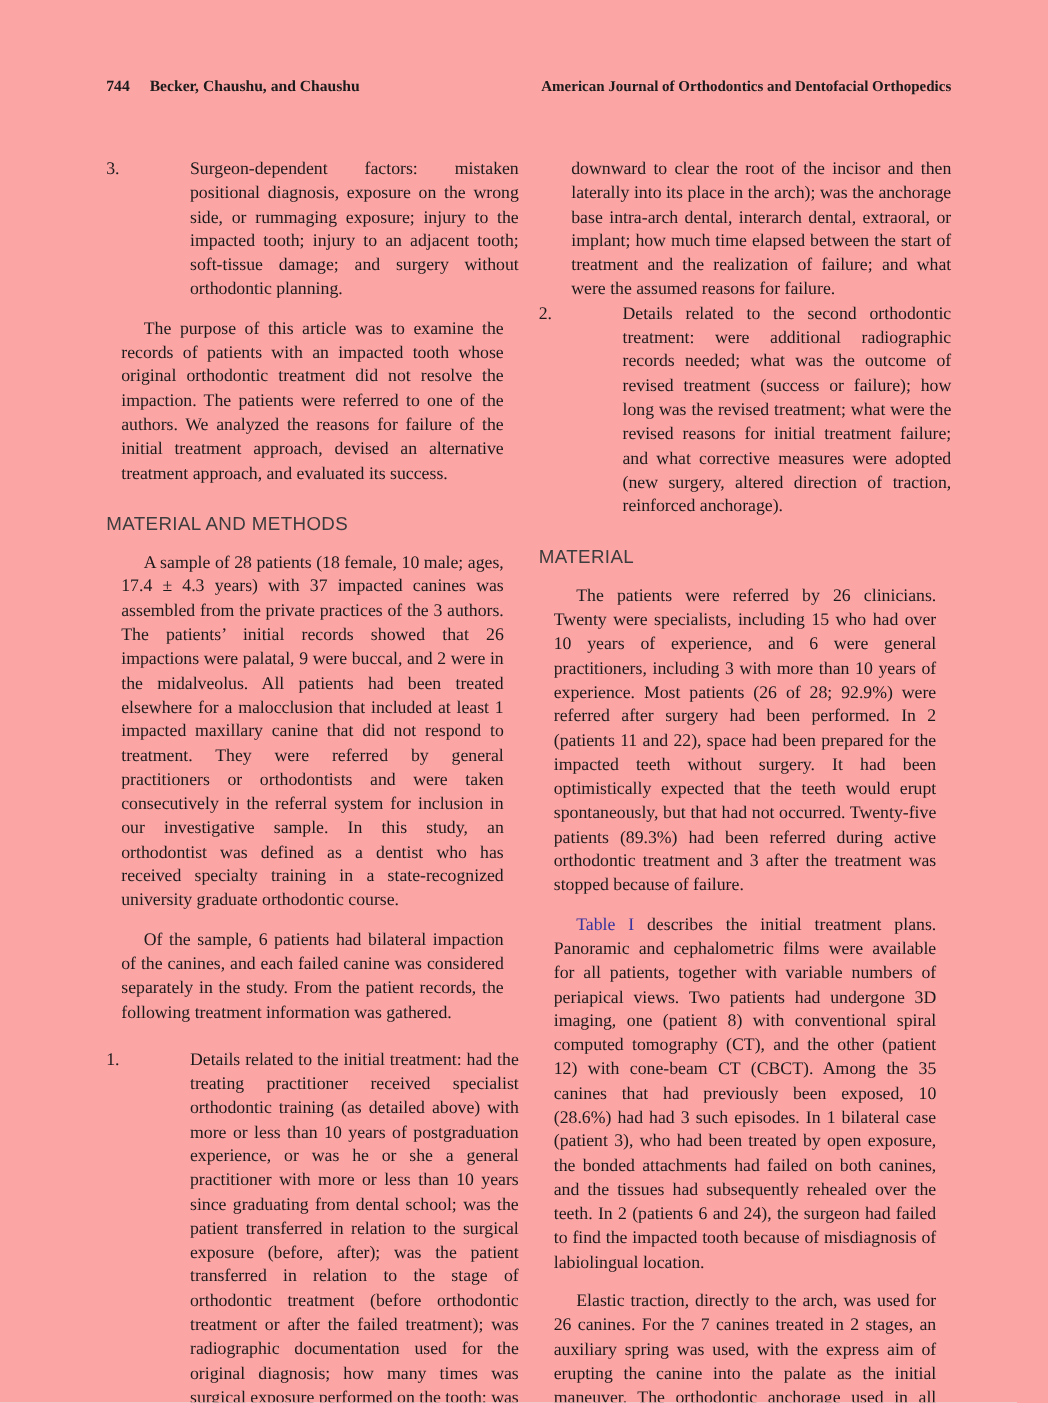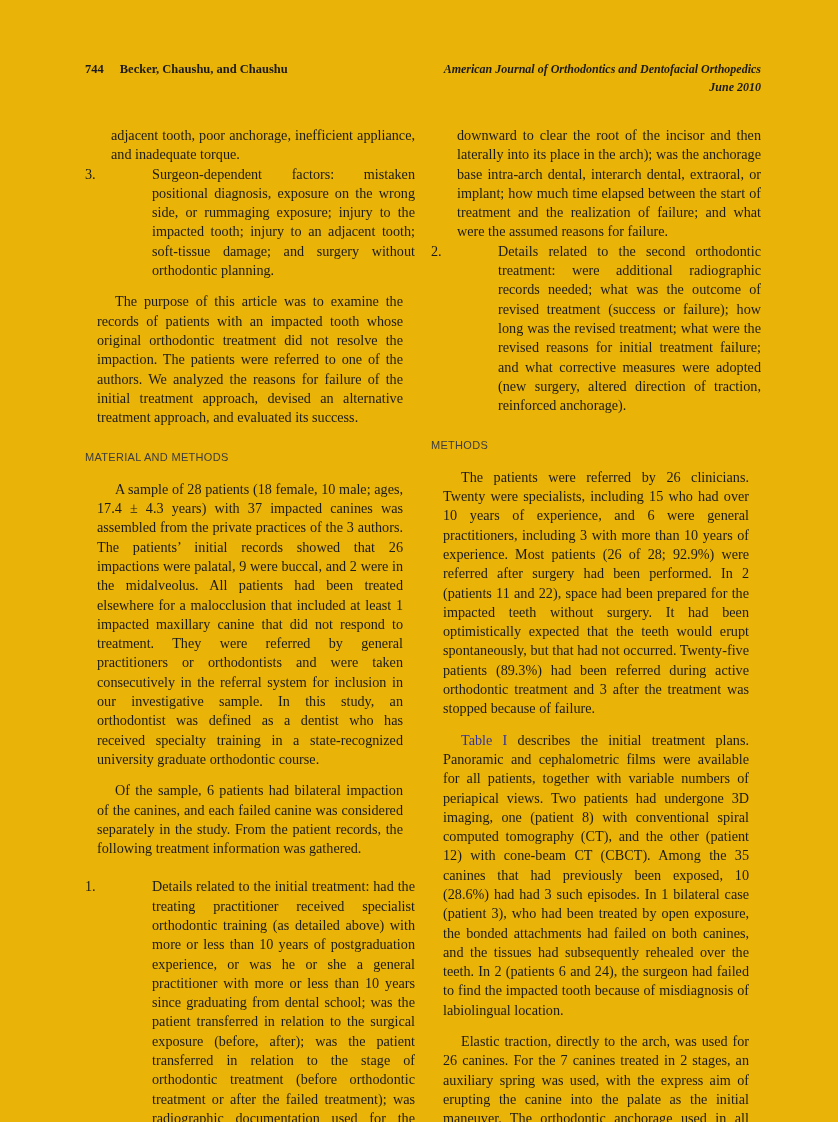--- a/index.html
+++ b/index.html
@@ -1,20 +1,20 @@
 <!DOCTYPE html>
 <html><head>
 <meta charset="utf-8">
 <style>
   html, body { margin: 0; padding: 0; background: #e8e8e8; }
   .page {
     position: relative;
     width: 838px;
     height: 1122px;
-    background: #eab308;
+    background: #fca5a5;
     margin: 0 auto;
     overflow: hidden;
     font-family: "Liberation Serif", serif;
     color: #1b1b1b;
   }
   .running-head {
     position: absolute;
     top: 60px;
     left: 85px;
     width: 676px;
@@ -27,21 +27,20 @@
     font-weight: bold;
     white-space: nowrap;
     padding-top: 2px;
   }
   .head-left .folio { margin-right: 16px; }
   .head-right {
     text-align: right;
     font-size: 12px;
     font-weight: bold;
     line-height: 1.5;
-    font-style: italic;
   }
   .columns {
     position: absolute;
     top: 126px;
     left: 85px;
     width: 676px;
     display: flex;
     gap: 16px;
   }
   .col {
@@ -51,67 +50,65 @@
     text-align: justify;
   }
   .para { margin: 12px; text-indent: 18px; }
   .list-cont { padding-left: 26px; }
   .list-item { display: flex; }
   .list-item .num { width: 26px; flex-shrink: 0; }
   .list-item .list-body { flex: 1; text-align: justify; margin-left: 41px; }
   .gap-above { margin-top: 19px; }
   .section-heading {
     font-family: "Liberation Sans", sans-serif;
-    font-size: 11px;
+    font-size: 15px;
     font-weight: 400;
     color: #3d3d3d;
     letter-spacing: 0.3px;
     margin: 21px 0 10px 0;
     text-align: left;
     text-indent: 0;
   }
   .table-link { color: #33339e; cursor: pointer; text-decoration: none; }
 </style>
 </head>
 <body>
 
 <div class="page">
 
   <header class="running-head">
     <div class="head-left">
       <span class="folio">744</span><span class="authors">Becker, Chaushu, and Chaushu</span>
     </div>
     <div class="head-right">
       <div>American Journal of Orthodontics and Dentofacial Orthopedics</div>
-      <div>June 2010</div>
     </div>
   </header>
 
   <main class="columns">
     <section class="col" id="col-left">
-        <div class="list-cont">adjacent tooth, poor anchorage, inefficient appliance, and inadequate torque.</div>
         <div class="list-item">
           <span class="num">3.</span>
           <div class="list-body">Surgeon-dependent factors: mistaken positional diagnosis, exposure on the wrong side, or rummaging exposure; injury to the impacted tooth; injury to an adjacent tooth; soft-tissue damage; and surgery without orthodontic planning.</div>
         </div>
         <p class="para">The purpose of this article was to examine the records of patients with an impacted tooth whose original orthodontic treatment did not resolve the impaction. The patients were referred to one of the authors. We analyzed the reasons for failure of the initial treatment approach, devised an alternative treatment approach, and evaluated its success.</p>
         <h2 class="section-heading">MATERIAL AND METHODS</h2>
         <p class="para">A sample of 28 patients (18 female, 10 male; ages, 17.4 ± 4.3 years) with 37 impacted canines was assembled from the private practices of the 3 authors. The patients’ initial records showed that 26 impactions were palatal, 9 were buccal, and 2 were in the midalveolus. All patients had been treated elsewhere for a malocclusion that included at least 1 impacted maxillary canine that did not respond to treatment. They were referred by general practitioners or orthodontists and were taken consecutively in the referral system for inclusion in our investigative sample. In this study, an orthodontist was defined as a dentist who has received specialty training in a state-recognized university graduate orthodontic course.</p>
         <p class="para">Of the sample, 6 patients had bilateral impaction of the canines, and each failed canine was considered separately in the study. From the patient records, the following treatment information was gathered.</p>
         <div class="list-item gap-above">
           <span class="num">1.</span>
           <div class="list-body">Details related to the initial treatment: had the treating practitioner received specialist orthodontic training (as detailed above) with more or less than 10 years of postgraduation experience, or was he or she a general practitioner with more or less than 10 years since graduating from dental school; was the patient transferred in relation to the surgical exposure (before, after); was the patient transferred in relation to the stage of orthodontic treatment (before orthodontic treatment or after the failed treatment); was radiographic documentation used for the original diagnosis; how many times was surgical exposure performed on the tooth; was the surgery successful; how was traction applied (patients were differentiated into those whose traction was performed directly to the labial archwire and those whose traction had 2 stages, first vertically</div>
         </div>
       </section>
     <section class="col" id="col-right">
         <div class="list-cont">downward to clear the root of the incisor and then laterally into its place in the arch); was the anchorage base intra-arch dental, interarch dental, extraoral, or implant; how much time elapsed between the start of treatment and the realization of failure; and what were the assumed reasons for failure.</div>
         <div class="list-item">
           <span class="num">2.</span>
           <div class="list-body">Details related to the second orthodontic treatment: were additional radiographic records needed; what was the outcome of revised treatment (success or failure); how long was the revised treatment; what were the revised reasons for initial treatment failure; and what corrective measures were adopted (new surgery, altered direction of traction, reinforced anchorage).</div>
         </div>
-        <h2 class="section-heading">METHODS</h2>
+        <h2 class="section-heading">MATERIAL</h2>
         <p class="para">The patients were referred by 26 clinicians. Twenty were specialists, including 15 who had over 10 years of experience, and 6 were general practitioners, including 3 with more than 10 years of experience. Most patients (26 of 28; 92.9%) were referred after surgery had been performed. In 2 (patients 11 and 22), space had been prepared for the impacted teeth without surgery. It had been optimistically expected that the teeth would erupt spontaneously, but that had not occurred. Twenty-five patients (89.3%) had been referred during active orthodontic treatment and 3 after the treatment was stopped because of failure.</p>
         <p class="para"><a class="table-link">Table I</a> describes the initial treatment plans. Panoramic and cephalometric films were available for all patients, together with variable numbers of periapical views. Two patients had undergone 3D imaging, one (patient 8) with conventional spiral computed tomography (CT), and the other (patient 12) with cone-beam CT (CBCT). Among the 35 canines that had previously been exposed, 10 (28.6%) had had 3 such episodes. In 1 bilateral case (patient 3), who had been treated by open exposure, the bonded attachments had failed on both canines, and the tissues had subsequently rehealed over the teeth. In 2 (patients 6 and 24), the surgeon had failed to find the impacted tooth because of misdiagnosis of labiolingual location.</p>
         <p class="para">Elastic traction, directly to the arch, was used for 26 canines. For the 7 canines treated in 2 stages, an auxiliary spring was used, with the express aim of erupting the canine into the palate as the initial maneuver. The orthodontic anchorage used in all patients in this sample consisted exclusively of intraoral dental anchorage from other dental units with fixed bonded appliances; this was therefore omitted from <a class="table-link">Table I</a>. The mean duration of treatment, from start to realization of failure, was 26.2 ± 17.2 months. The reasons for failure, as assumed</p>
       </section>
   </main>
 
 </div>
 
 </body></html>

